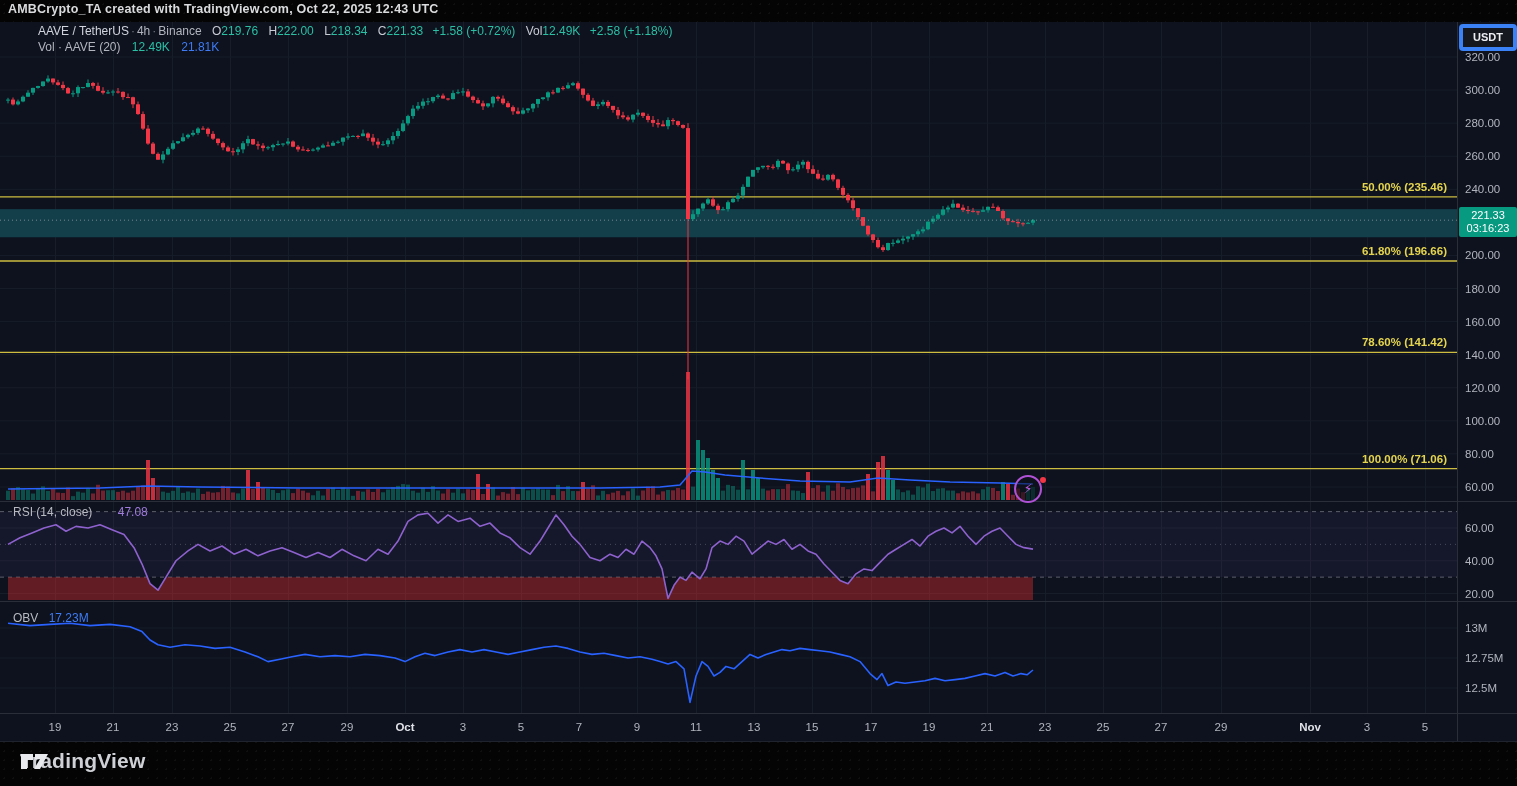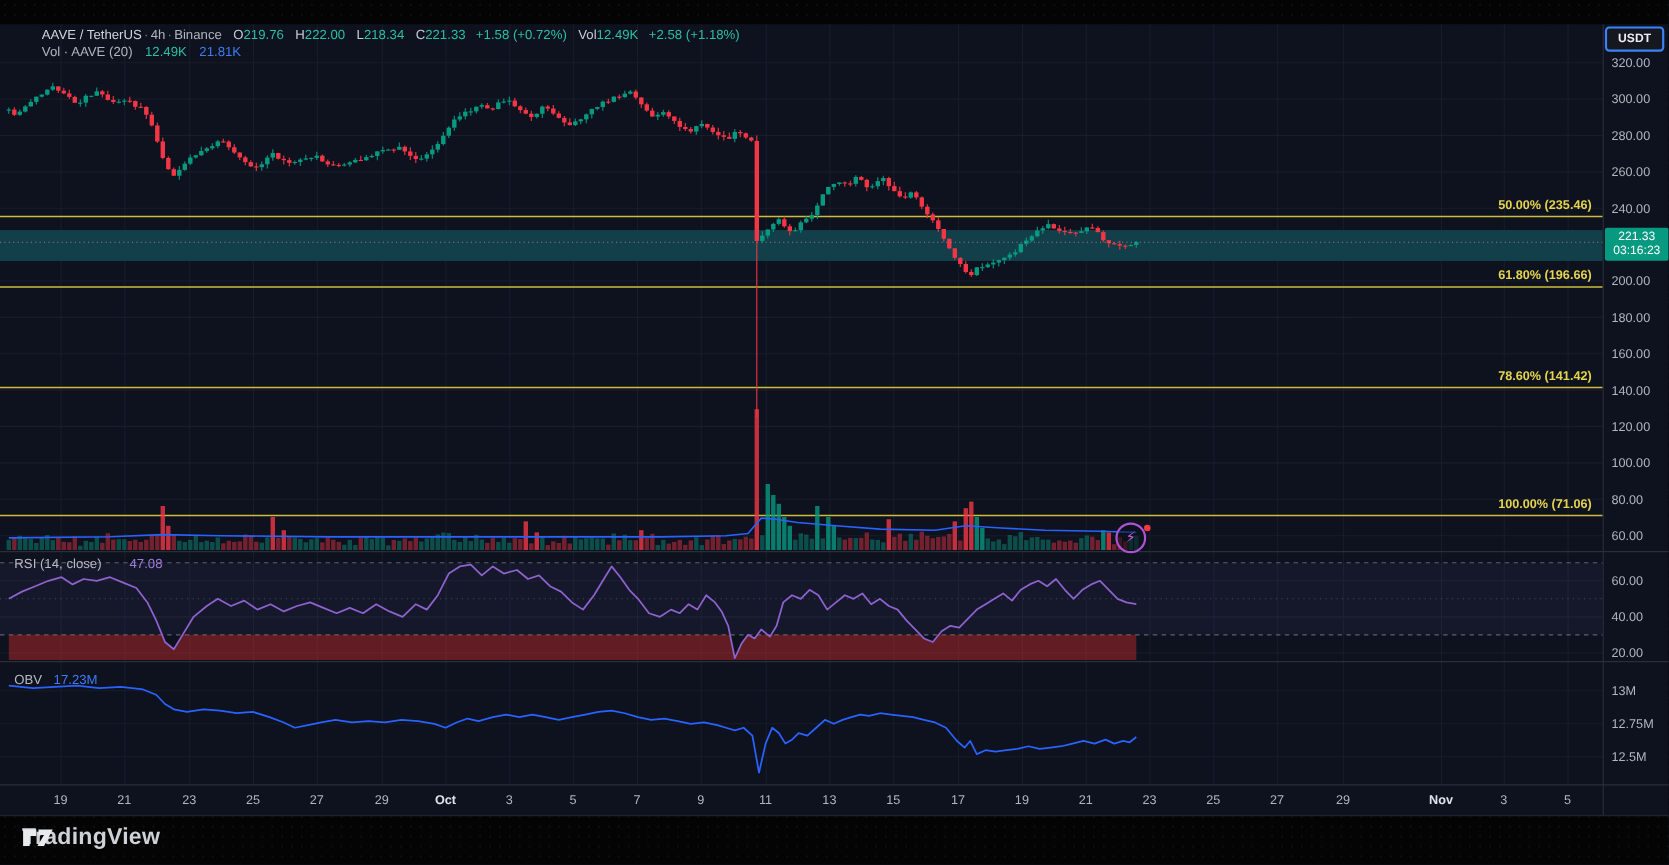--- a/index.html
+++ b/index.html
@@ -23,21 +23,21 @@
   .legend-row .letter{color:#c8cbd4;margin-left:7px;}
   .teal{color:#2bbfa4;}
   .blue{color:#3f7bf4;}
   .purple{color:#9f7bdc;}
   #legend-symbol{top:24px;}
   #legend-vol{top:40px;}
   #legend-rsi{left:13px;top:505px;font-size:12px;color:#b8bac2;}
   #legend-obv{left:13px;top:611px;font-size:12px;color:#b8bac2;}
   #currency-btn{
     left:1459px;top:24px;width:50px;height:19px;line-height:19px;text-align:center;
-    background:#15181f;border:2px solid #3b82f6;border-radius:4px;
+    background:#15181f;border:4px solid #3b82f6;border-radius:4px;
     color:#eceef2;font-size:11px;font-weight:bold;cursor:pointer;
   }
   #price-badge{
     left:1459px;top:207px;width:52px;padding:2px 3px;background:#089981;border-radius:2px;
     color:#ffffff;font-size:11px;line-height:13px;text-align:center;
   }
   .fib-label{position:absolute;right:70px;text-align:right;font-size:11.5px;font-weight:bold;color:#e5d44e;}
   #lightning-btn{
     left:1014px;top:475px;width:24px;height:24px;border:2px solid #b052d6;border-radius:50%;
     color:#c45fe8;font-size:13px;line-height:23px;text-align:center;cursor:pointer;background:rgba(12,16,26,.55);
@@ -781,20 +781,21 @@
       <text x="987" y="731" fill="#b2b5be" font-size="11.5" text-anchor="middle" font-family="Liberation Sans, DejaVu Sans, sans-serif" font-weight="normal">21</text>
       <text x="1045" y="731" fill="#b2b5be" font-size="11.5" text-anchor="middle" font-family="Liberation Sans, DejaVu Sans, sans-serif" font-weight="normal">23</text>
       <text x="1103" y="731" fill="#b2b5be" font-size="11.5" text-anchor="middle" font-family="Liberation Sans, DejaVu Sans, sans-serif" font-weight="normal">25</text>
       <text x="1161" y="731" fill="#b2b5be" font-size="11.5" text-anchor="middle" font-family="Liberation Sans, DejaVu Sans, sans-serif" font-weight="normal">27</text>
       <text x="1221" y="731" fill="#b2b5be" font-size="11.5" text-anchor="middle" font-family="Liberation Sans, DejaVu Sans, sans-serif" font-weight="normal">29</text>
       <text x="1310" y="731" fill="#e0e2e7" font-size="11.5" text-anchor="middle" font-family="Liberation Sans, DejaVu Sans, sans-serif" font-weight="bold">Nov</text>
       <text x="1367" y="731" fill="#b2b5be" font-size="11.5" text-anchor="middle" font-family="Liberation Sans, DejaVu Sans, sans-serif" font-weight="normal">3</text>
       <text x="1425" y="731" fill="#b2b5be" font-size="11.5" text-anchor="middle" font-family="Liberation Sans, DejaVu Sans, sans-serif" font-weight="normal">5</text>
     </svg>
 
+  <div class="overlay" id="watermark-title">AMBCrypto_TA created with TradingView.com, Oct 22, 2025 12:43 UTC</div>
 
   <div class="overlay legend-row" id="legend-symbol">
     <span>AAVE / TetherUS</span><span class="sep">·</span><span class="dim">4h</span><span class="sep">·</span><span class="dim">Binance</span>
     <span class="letter">O</span><span class="teal">219.76</span>
     <span class="letter">H</span><span class="teal">222.00</span>
     <span class="letter">L</span><span class="teal">218.34</span>
     <span class="letter">C</span><span class="teal">221.33</span>
     <span class="teal" style="margin-left:6px">+1.58 (+0.72%)</span>
     <span class="letter">Vol</span><span class="teal">12.49K</span>
     <span class="teal" style="margin-left:6px">+2.58 (+1.18%)</span>

